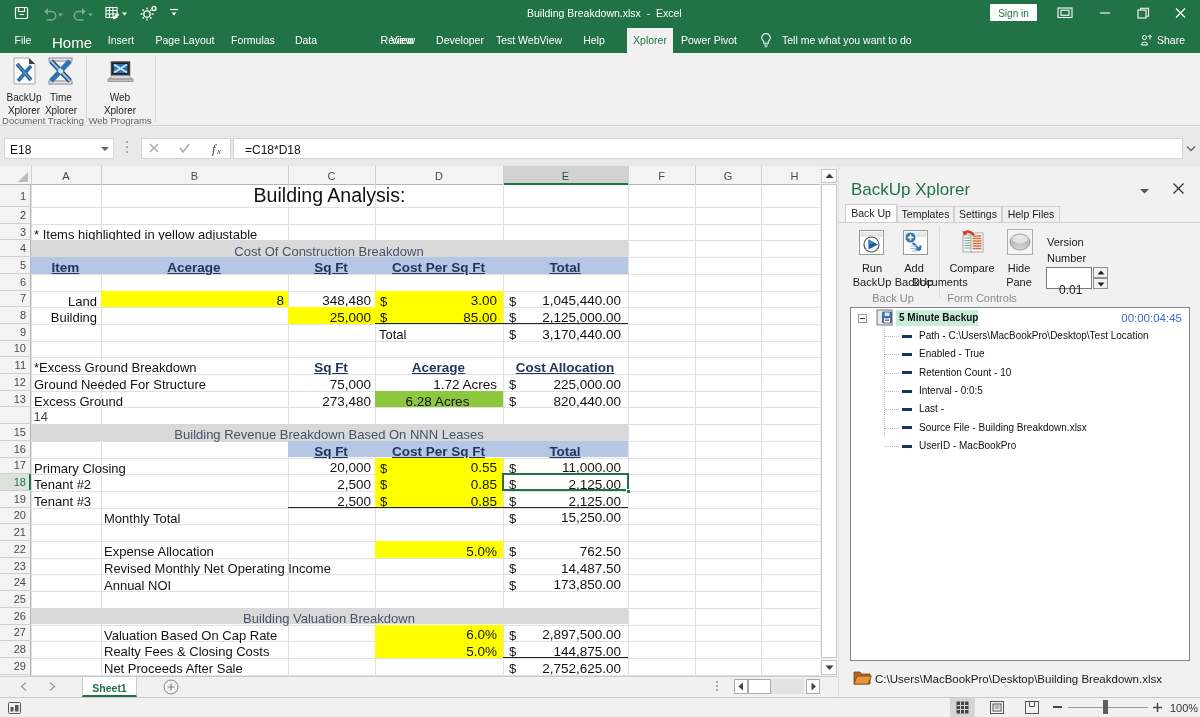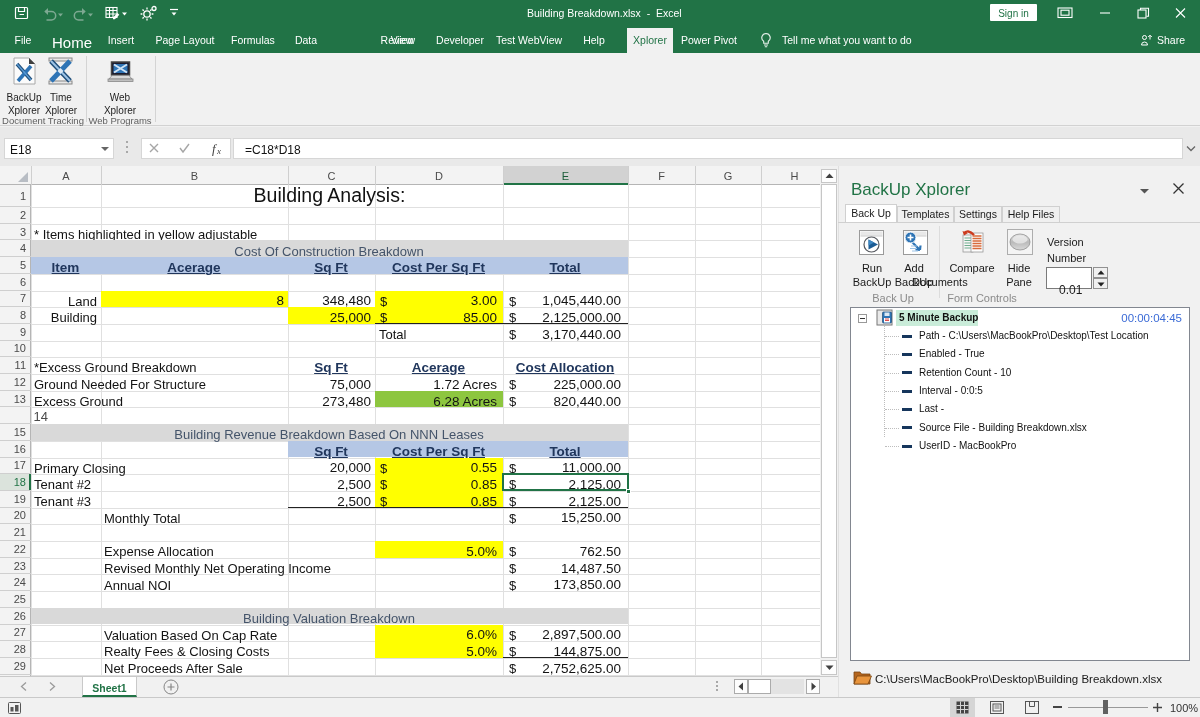--- a/index.html
+++ b/index.html
@@ -288,21 +288,21 @@
 <div class="abs ct" style="left:378px;top:360.1px;width:121px;text-align:center;font-size:13.5px;color:#20365c;font-weight:bold;text-decoration:underline;">Acerage</div>
 <div class="abs ct" style="left:506px;top:360.1px;width:118px;text-align:center;font-size:13.5px;color:#20365c;font-weight:bold;text-decoration:underline;">Cost Allocation</div>
 <div class="abs ct" style="left:34px;top:377.1px;width:262px;text-align:left;font-size:13px;color:#131313;">Ground Needed For Structure</div>
 <div class="abs ct" style="left:291px;top:376.8px;width:80px;text-align:right;font-size:13.5px;color:#131313;">75,000</div>
 <div class="abs ct" style="left:378px;top:376.8px;width:119px;text-align:right;font-size:13.5px;color:#131313;">1.72 Acres</div>
 <div class="abs ct" style="left:509px;top:377.1px;width:115px;text-align:left;font-size:13px;color:#131313;">$</div>
 <div class="abs ct" style="left:506px;top:376.8px;width:115px;text-align:right;font-size:13.5px;color:#131313;">225,000.00</div>
 <div class="abs" style="left:375px;top:390.7px;width:128px;height:16.7px;background:#8dc63f;"></div>
 <div class="abs ct" style="left:34px;top:393.8px;width:262px;text-align:left;font-size:13px;color:#131313;">Excess Ground</div>
 <div class="abs ct" style="left:291px;top:393.5px;width:80px;text-align:right;font-size:13.5px;color:#131313;">273,480</div>
-<div class="abs ct" style="left:378px;top:393.5px;width:119px;text-align:right;font-size:13.5px;color:#131313;">6.28 Acres</div>
+<div class="abs ct" style="left:378px;top:393.5px;width:119px;text-align:center;font-size:13.5px;color:#131313;">6.28 Acres</div>
 <div class="abs ct" style="left:509px;top:393.8px;width:115px;text-align:left;font-size:13px;color:#131313;">$</div>
 <div class="abs ct" style="left:506px;top:393.5px;width:115px;text-align:right;font-size:13.5px;color:#131313;">820,440.00</div>
 <div class="abs" style="left:31px;top:424.1px;width:597px;height:16.7px;background:#d9d9d9;"></div>
 <div class="abs ct" style="left:34px;top:427.2px;width:590px;text-align:center;font-size:13px;color:#44546a;">Building Revenue Breakdown Based On NNN Leases</div>
 <div class="abs" style="left:288px;top:440.8px;width:340px;height:16.7px;background:#b5c7e5;"></div>
 <div class="abs ct" style="left:291px;top:443.6px;width:80px;text-align:center;font-size:13.5px;color:#20365c;font-weight:bold;text-decoration:underline;">Sq Ft</div>
 <div class="abs ct" style="left:378px;top:443.6px;width:121px;text-align:center;font-size:13.5px;color:#20365c;font-weight:bold;text-decoration:underline;">Cost Per Sq Ft</div>
 <div class="abs ct" style="left:506px;top:443.6px;width:118px;text-align:center;font-size:13.5px;color:#20365c;font-weight:bold;text-decoration:underline;">Total</div>
 <div class="abs" style="left:375px;top:457.5px;width:128px;height:16.7px;background:#ffff00;"></div>
 <div class="abs ct" style="left:291px;top:460.3px;width:80px;text-align:right;font-size:13.5px;color:#131313;">20,000</div>

